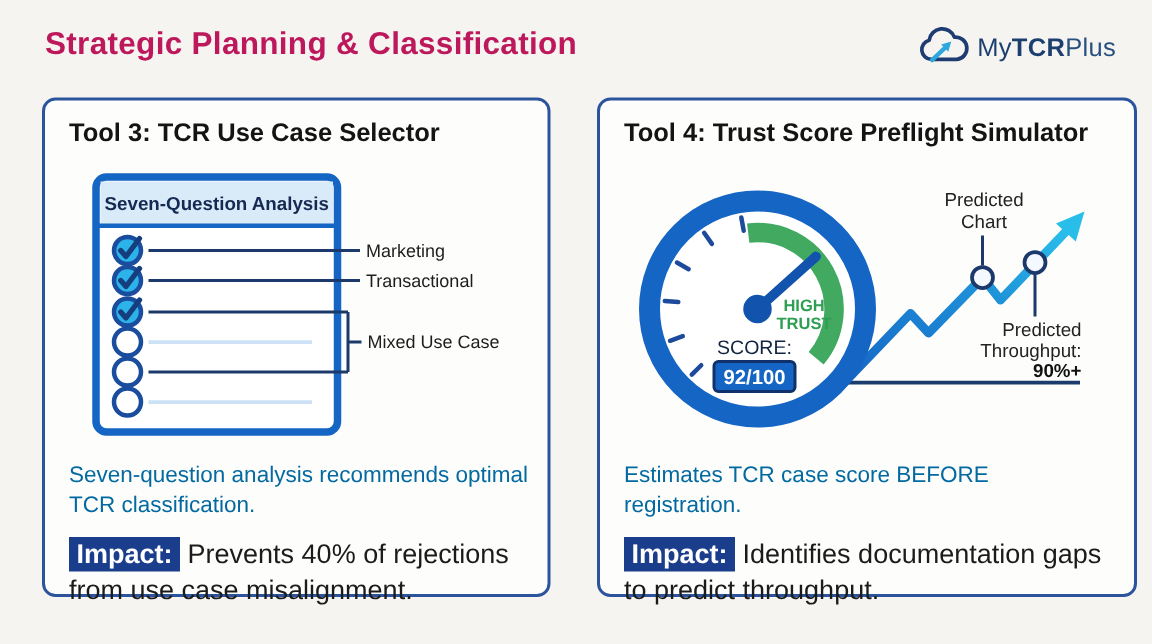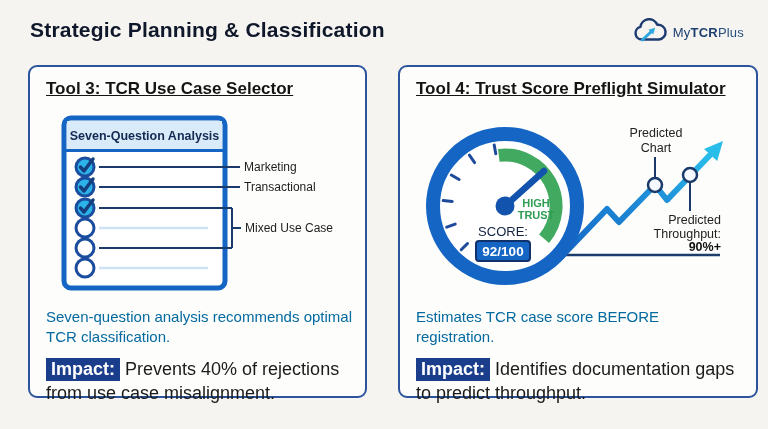--- a/index.html
+++ b/index.html
@@ -3,37 +3,37 @@
 <meta charset="utf-8">
 <style>
   html,body{margin:0;padding:0;}
   body{
     width:768px;height:429px;position:relative;overflow:hidden;
     background:#f5f4f0;
     font-family:"Liberation Sans",sans-serif;
   }
   .page-title{
     position:absolute;left:30px;top:18px;margin:0;
-    font-size:21px;font-weight:bold;color:#0f172a;letter-spacing:.2px;
+    font-size:21px;font-weight:bold;color:#be185d;letter-spacing:.2px;
   }
   .logo{position:absolute;right:24px;top:17px;display:flex;align-items:center;gap:5px;}
-  .logo-text{font-size:13px;color:#1d3f6f;letter-spacing:.2px;}
+  .logo-text{font-size:17px;color:#1d3f6f;letter-spacing:.2px;}
   .lt-my{font-weight:normal;}
   .lt-tcr{font-weight:bold;}
   .lt-plus{font-weight:normal;color:#27507f;}
 
   .panel{
     position:absolute;top:65px;height:333px;box-sizing:border-box;
     background:#fdfdfb;border:2px solid #2b549c;border-radius:9px;
   }
   #panel-left{left:28px;width:339px;}
   #panel-right{left:398px;width:360px;}
   .panel-title{
     position:absolute;left:16px;top:12px;margin:0;
-    font-size:17px;font-weight:bold;color:#141414;text-decoration:underline;
+    font-size:17px;font-weight:bold;color:#141414;
   }
   .diagram{position:absolute;left:0;top:48px;}
   .panel-desc{
     position:absolute;left:16px;top:240px;width:314px;margin:0;
     font-size:15px;line-height:1.32;color:#0369a1;
   }
   .panel-impact{
     position:absolute;left:16px;top:290px;width:322px;margin:0;
     font-size:18px;line-height:1.36;color:#1b1b1b;
   }

